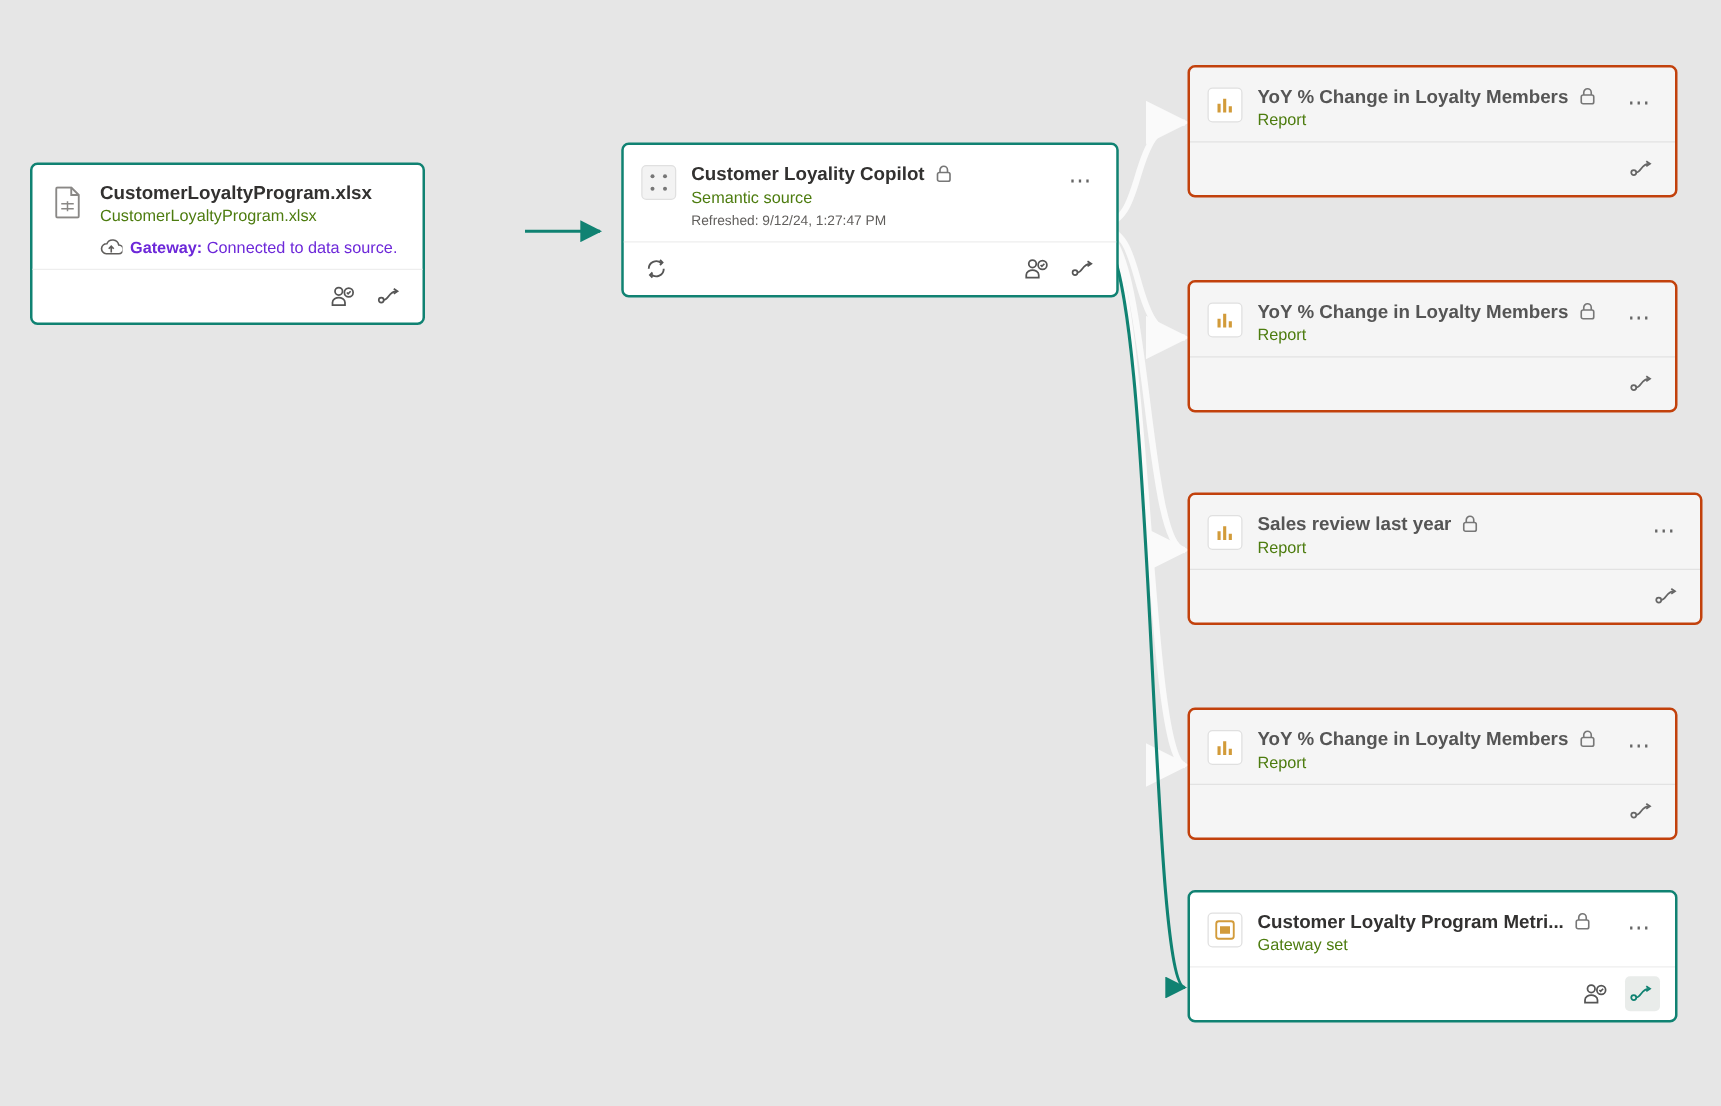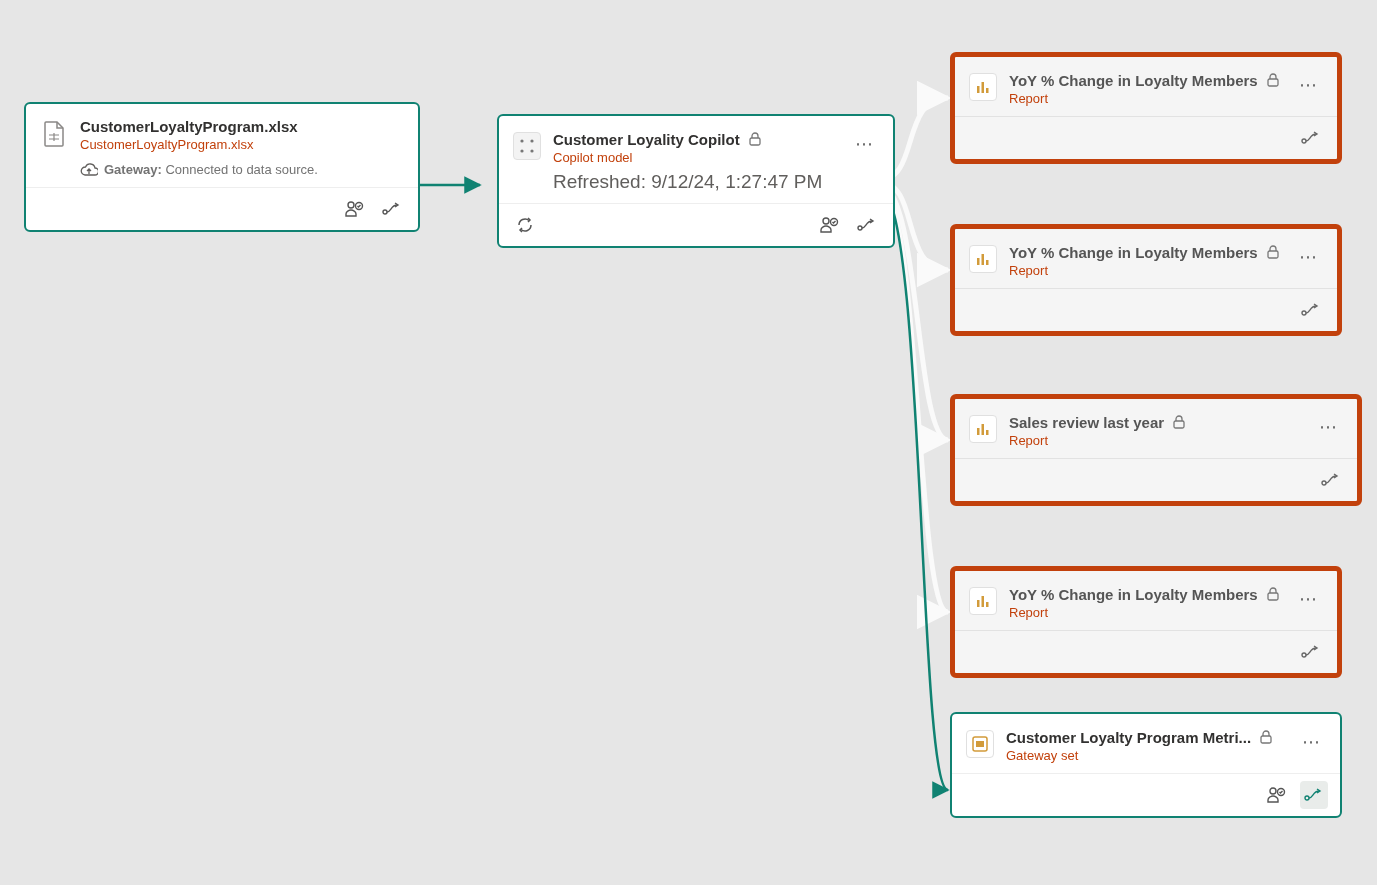--- a/index.html
+++ b/index.html
@@ -23,21 +23,21 @@
   .node {
     position: absolute;
     background: #fff;
     border: 2px solid #108272;
     border-radius: 6px;
     display: flex;
     flex-direction: column;
     box-shadow: none;
   }
   .node.dim {
-    border: 5px solid #c2410c;
+    border: 2px solid #c2410c;
     background: #f5f5f5;
   }
   .node-header {
     display: flex;
     align-items: flex-start;
     padding: 14px 14px 10px 14px;
     gap: 12px;
     border-bottom: 1px solid #eee;
   }
   .node.dim .node-header {
@@ -73,45 +73,45 @@
   }
   .node.dim .node-title { color: #555; }
   .lock {
     width: 18px; height: 18px;
     display: inline-flex;
     align-items: center; justify-content: center;
     flex-shrink: 0;
   }
   .subtitle {
     font-size: 13px;
-    color: #c2410c;
+    color: #4d7c0f;
     margin-top: 2px;
   }
   .more-btn {
     width: 28px; height: 28px;
     display: flex;
     align-items: center; justify-content: center;
     cursor: pointer;
     border-radius: 4px;
     color: #666;
     font-size: 18px;
     letter-spacing: 2px;
     user-select: none;
   }
   .gateway-row {
     display: flex;
     align-items: center;
     gap: 6px;
     margin-top: 10px;
     font-size: 13px;
-    color: #737373;
+    color: #6d28d9;
   }
   .gateway-label { font-weight: 600; }
   .refreshed {
-    font-size: 19px;
+    font-size: 11px;
     color: #605e5c;
     margin-top: 6px;
   }
   .node-footer {
     display: flex;
     justify-content: flex-end;
     align-items: center;
     gap: 10px;
     padding: 8px 12px;
     height: 42px;
@@ -153,21 +153,21 @@
 
   <path d="M 879 182 C 920 182, 900 270, 948 270" stroke="#fafafa" stroke-width="5" fill="none" marker-end="url(#arrow-white)"></path>
 
   <path d="M 879 184 C 920 184, 915 440, 948 440" stroke="#fafafa" stroke-width="5" fill="none" marker-end="url(#arrow-white)"></path>
 
   <path d="M 879 186 C 920 186, 916 612, 948 612" stroke="#fafafa" stroke-width="5" fill="none" marker-end="url(#arrow-white)"></path>
 
   <path d="M 879 188 C 925 188, 918 790, 948 790" stroke="#108272" stroke-width="2.5" fill="none" marker-end="url(#arrow-green)"></path>
 </svg>
 
-<div class="node" style="left:24px; top:102px; width:396px;">
+<div class="node" style="left:24px; top:130px; width:316px;">
   <div class="node-header">
     <div class="node-icon file">
       <svg width="22" height="26" viewBox="0 0 22 26" fill="none">
         <path d="M3 1h11l6 6v17a1 1 0 0 1-1 1H3a1 1 0 0 1-1-1V2a1 1 0 0 1 1-1z" stroke="#8a8886" stroke-width="1.5" fill="none"></path>
         <path d="M14 1v6h6" stroke="#8a8886" stroke-width="1.5" fill="none"></path>
         <path d="M6 14h10M6 18h10M11 12v8" stroke="#8a8886" stroke-width="1.2"></path>
       </svg>
     </div>
     <div class="node-body">
       <div class="title-row">
@@ -215,21 +215,21 @@
     <div class="node-body">
       <div class="title-row">
         <span class="node-title">Customer Loyality Copilot</span>
         <span class="lock">
           <svg width="16" height="16" viewBox="0 0 16 16" fill="none">
             <rect x="3" y="7" width="10" height="7" rx="1.5" stroke="#777" stroke-width="1.3"></rect>
             <path d="M5 7V5a3 3 0 0 1 6 0v2" stroke="#777" stroke-width="1.3" fill="none"></path>
           </svg>
         </span>
       </div>
-      <div class="subtitle">Copilot model</div>
+      <div class="subtitle">Semantic source</div>
       <div class="refreshed">Refreshed: 9/12/24, 1:27:47 PM</div>
     </div>
     <div class="more-btn">⋯</div>
   </div>
   <div class="node-footer">
     <div class="footer-left">
       <div class="ficon">
         <svg width="18" height="18" viewBox="0 0 18 18" fill="none">
           <path d="M3 9a6 6 0 0 1 10-4.5" stroke="#555" stroke-width="1.5" fill="none"></path>
           <path d="M15 9a6 6 0 0 1-10 4.5" stroke="#555" stroke-width="1.5" fill="none"></path>

